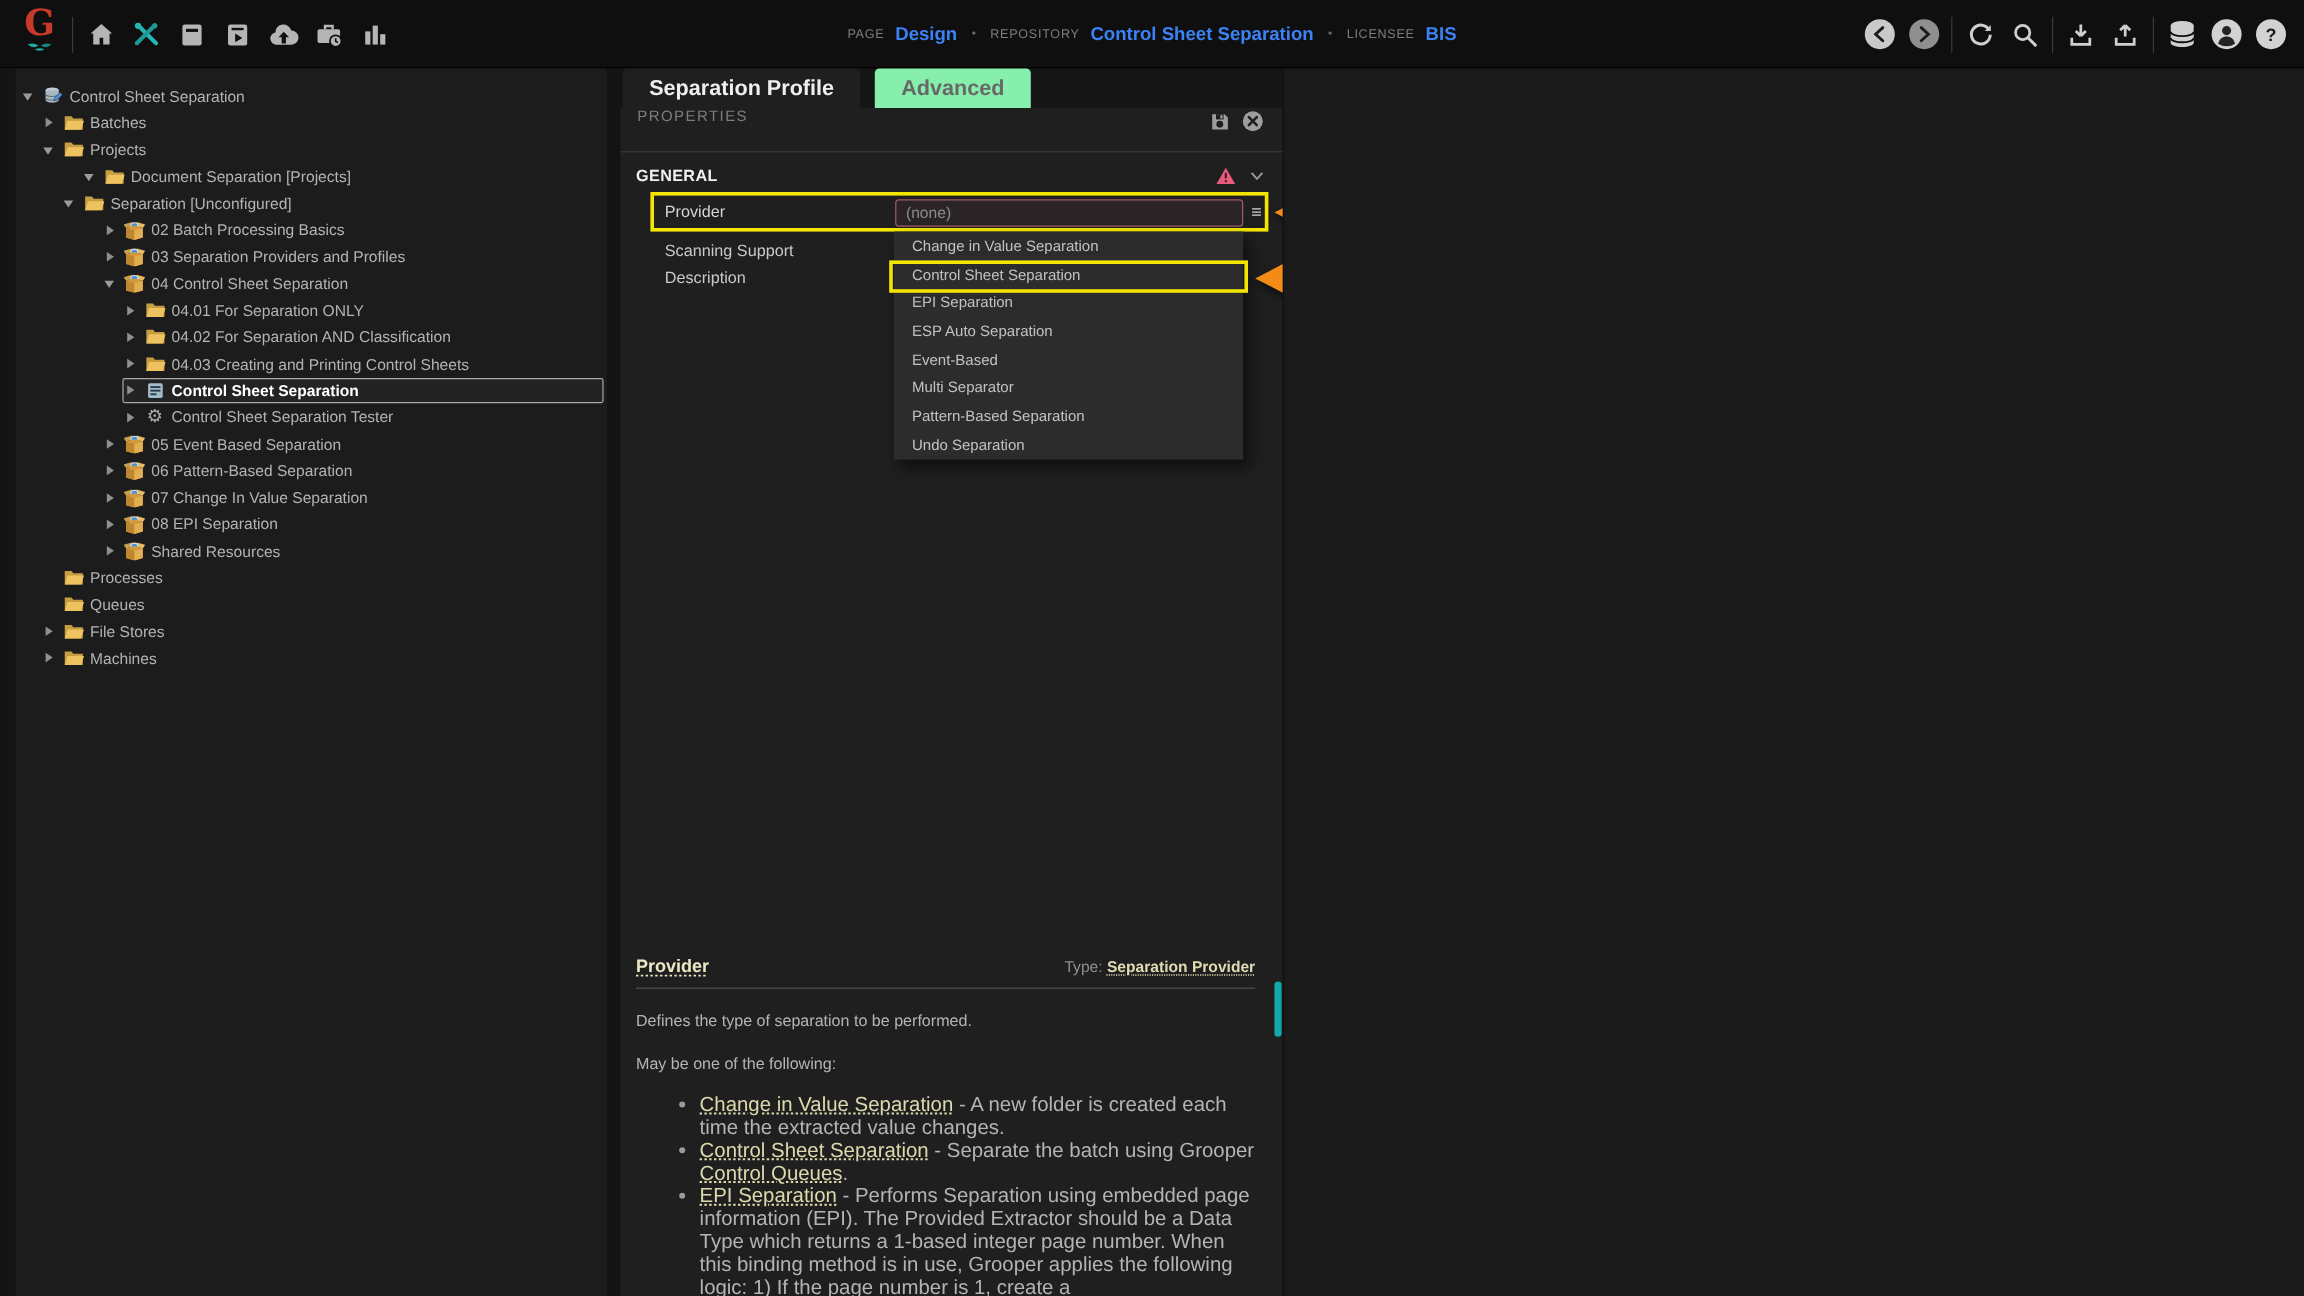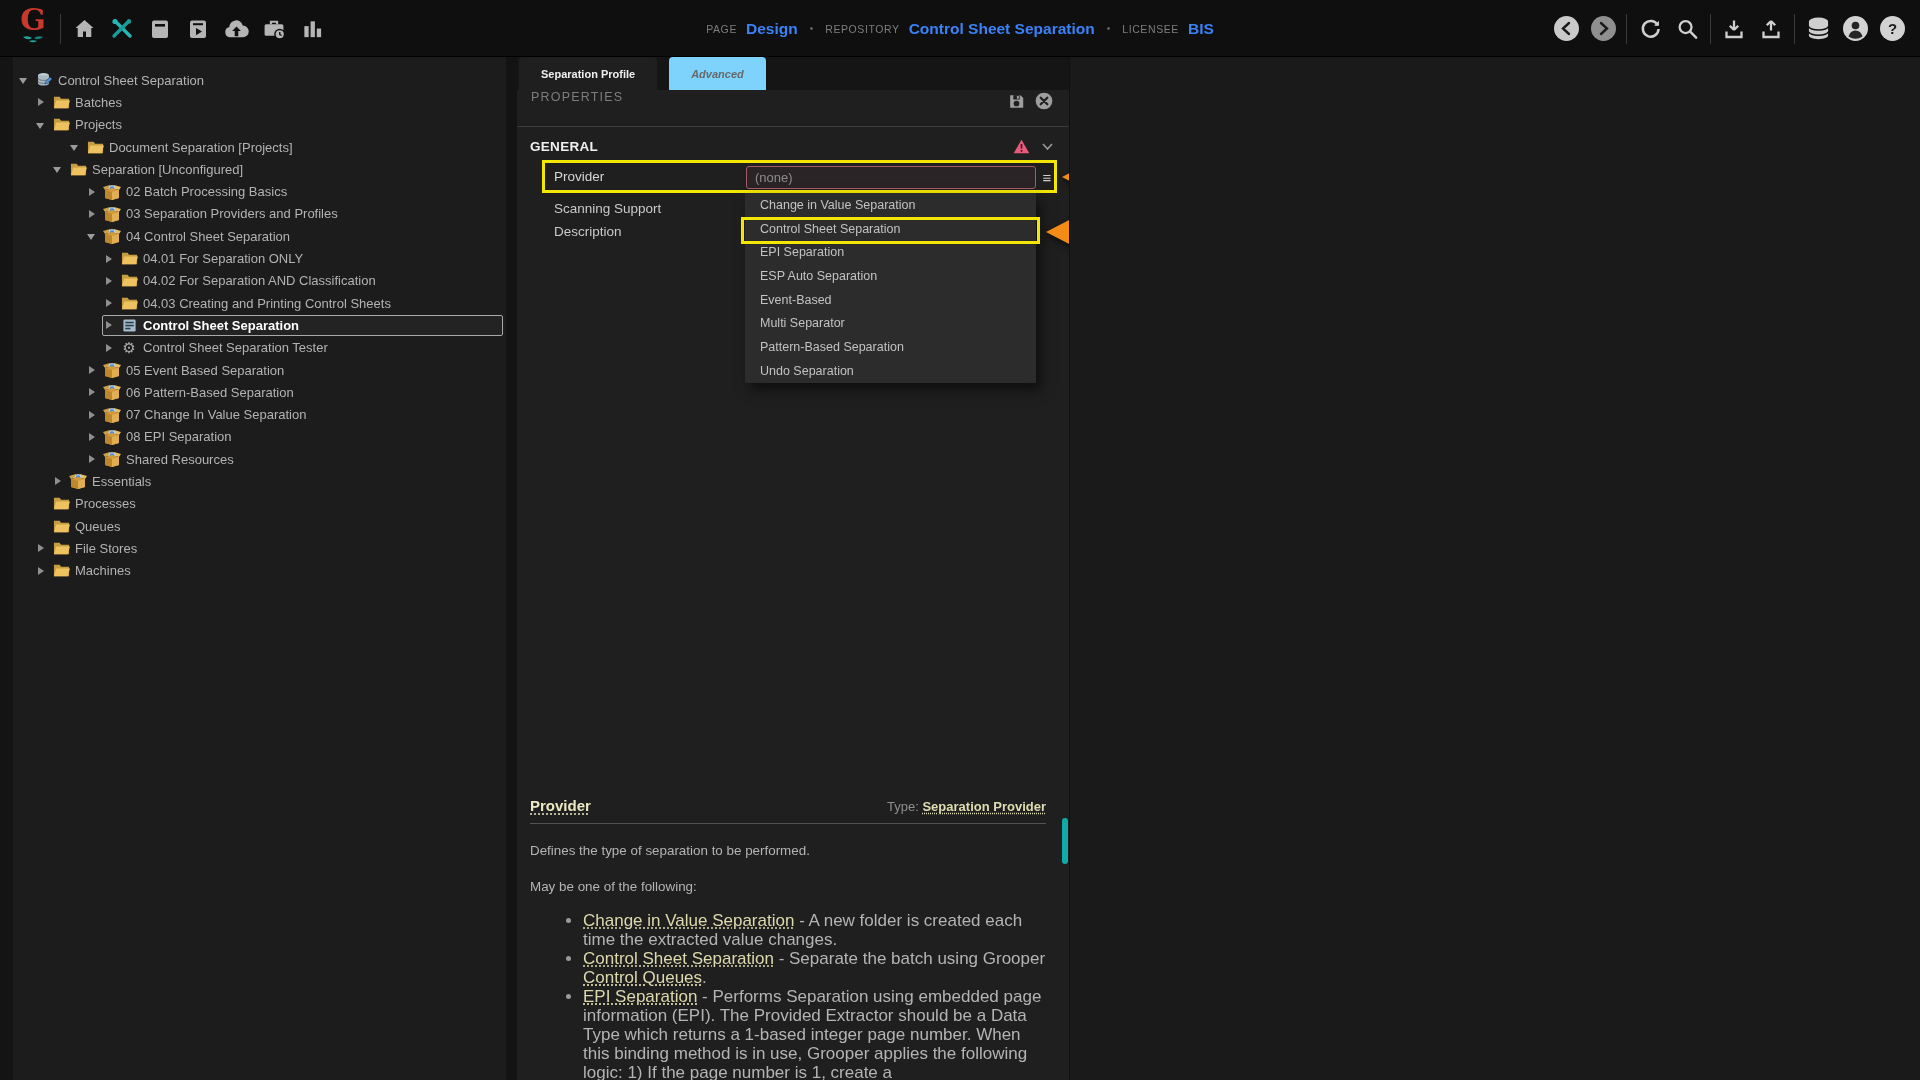--- a/index.html
+++ b/index.html
@@ -36,23 +36,23 @@
   .ticon { flex:none; width:18px; height:17px; display:flex; align-items:center; justify-content:center; font-size:15px; color:#aaa; line-height:17px; }
   .tlabel { font-size:13px; color:#b3b3b3; white-space:nowrap; }
   .tbox.sel .tlabel { color:#ffffff; font-weight:bold; }
 
   
   #vdiv { position:absolute; left:506px; top:57px; width:11px; height:1023px; background:#131313; }
 
   
   #midpanel { position:absolute; left:517px; top:90px; width:552px; height:990px; background:#1f1f1f; }
   #tabbar { position:absolute; left:517px; top:57px; width:552px; height:33px; background:#151515; display:flex; align-items:flex-end; gap:12px; padding-left:2px; }
-  .tab { height:33px; display:flex; align-items:center; padding:0 22px; font-size:11px; font-weight:bold; border-radius:4px 4px 0 0; cursor:pointer; }
+  .tab { height:33px; display:flex; align-items:center; padding:0 22px; font-size:18px; font-weight:bold; border-radius:4px 4px 0 0; cursor:pointer; }
   .tab.active { background:#1f1f1f; color:#efefef; }
-  .tab.inactive { background:#7dd3fc; color:#686868;font-style:italic; }
+  .tab.inactive { background:#86efac; color:#686868; }
 
   #propheader { position:absolute; left:517px; top:90px; width:552px; height:36px; display:flex; padding:0 14px; }
   #propheader .ptitle { font-size:12.5px; letter-spacing:1.2px; color:#7d7d7d; flex:1; }
   #propheader .phicon { width:22px; height:22px; display:flex; align-items:center; justify-content:center; margin-left:6px; cursor:pointer; }
   #propdivider { position:absolute; left:517px; top:126px; width:552px; height:1px; background:#3b3b3b; }
 
   #generalrow { position:absolute; left:530px; top:134px; width:527px; height:24px; display:flex; align-items:center;justify-content:center; }
   #generalrow .gtitle { font-size:13.5px; font-weight:bold; color:#f0f0f0; letter-spacing:.3px; flex:1; }
   #generalrow .ghicon { width:20px; height:18px; display:flex; align-items:center; justify-content:center; margin-left:6px; }
 
@@ -489,37 +489,20 @@
             <svg width="18" height="16" viewBox="0 0 18 16">
               <path d="M2 6l-2-3 7-2 2 3z" fill="#caa04a"></path>
               <path d="M16 6l2-3-7-2-2 3z" fill="#e8bc62"></path>
               <circle cx="9" cy="4.6" r="3" fill="#4a90d9" stroke="#d9e8f7" stroke-width="0.9"></circle>
               <path d="M2 6l7-2 7 2v8l-7 2-7-2z" fill="#d49a3a"></path>
               <path d="M2 6l7 2v8l-7-2z" fill="#bd882d"></path>
               <path d="M16 6l-7 2v8l7-2z" fill="#e2ae52"></path>
             </svg>
           </span>
           <span class="tlabel">Shared Resources</span>
-        </div>
-      </div>
-      <div class="trow">
-        <div class="tind" style="width: 51px;"></div>
-        <div class="tbox">
-          <span class="exp exp-c"></span>
-          <span class="ticon">
-            <svg width="18" height="16" viewBox="0 0 18 16">
-              <path d="M2 6l-2-3 7-2 2 3z" fill="#caa04a"></path>
-              <path d="M16 6l2-3-7-2-2 3z" fill="#e8bc62"></path>
-              <circle cx="9" cy="4.6" r="3" fill="#4a90d9" stroke="#d9e8f7" stroke-width="0.9"></circle>
-              <path d="M2 6l7-2 7 2v8l-7 2-7-2z" fill="#d49a3a"></path>
-              <path d="M2 6l7 2v8l-7-2z" fill="#bd882d"></path>
-              <path d="M16 6l-7 2v8l7-2z" fill="#e2ae52"></path>
-            </svg>
-          </span>
-          <span class="tlabel">Essentials</span>
         </div>
       </div>
       <div class="trow">
         <div class="tind" style="width: 34px;"></div>
         <div class="tbox">
           <span class="exp exp-n"></span>
           <span class="ticon">
             <svg width="17" height="15" viewBox="0 0 18 14">
               <path d="M1 1h6l1.6 2H17v10H1z" fill="#c79d42"></path>
               <path d="M1 13 3.4 5H18l-2.6 8z" fill="#eec25f"></path>

